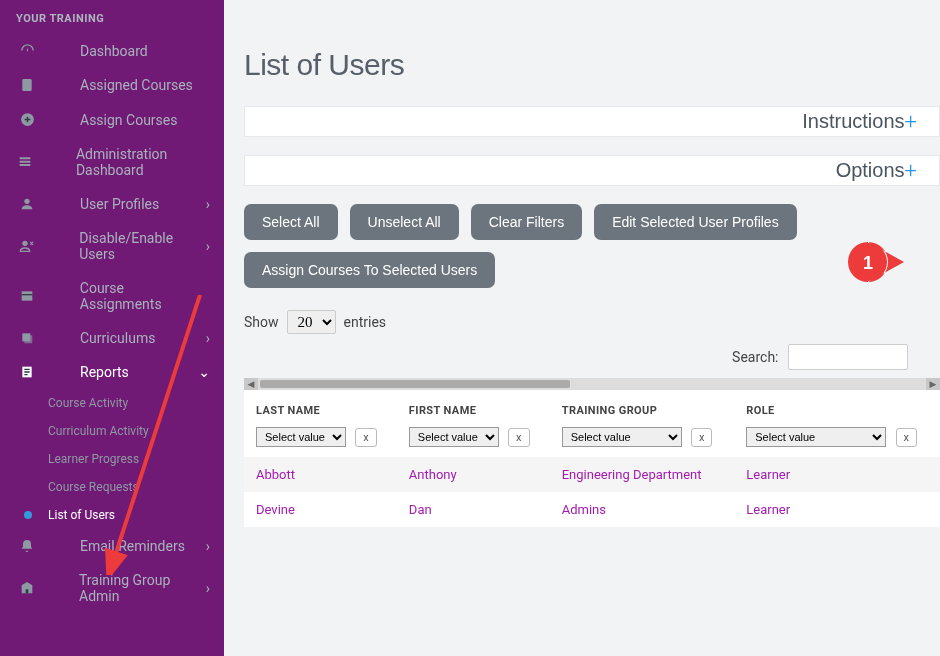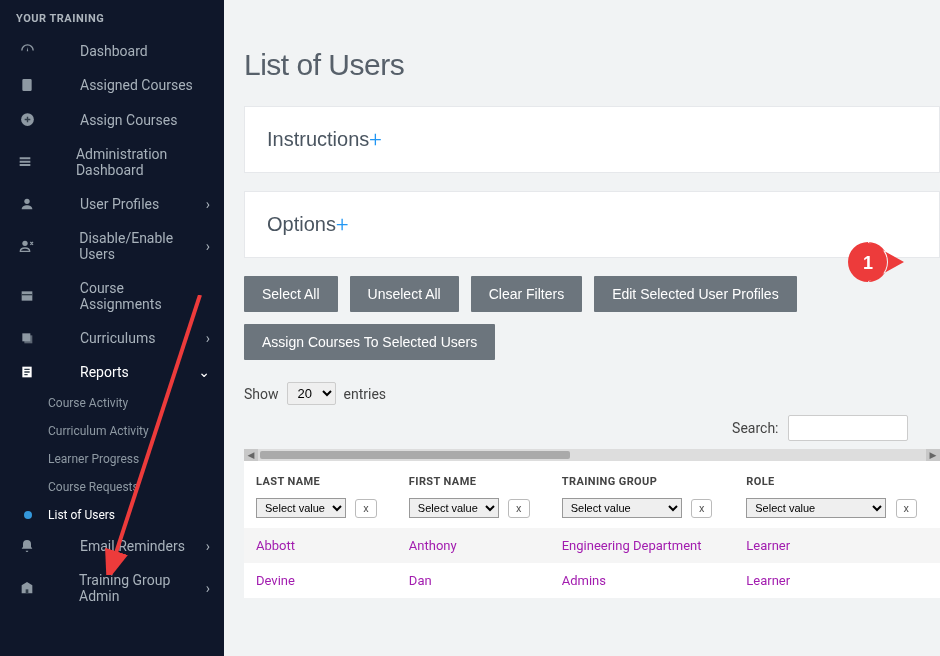--- a/index.html
+++ b/index.html
@@ -1,41 +1,41 @@
 <!DOCTYPE html>
 <html><head>
 <meta charset="utf-8">
 <style>
 * { box-sizing: border-box; margin: 0; padding: 0; }
 body { font-family: -apple-system, BlinkMacSystemFont, "Segoe UI", Roboto, Arial, sans-serif; background: #f1f3f4; width: 940px; height: 656px; overflow: hidden; position: relative; }
 
-.sidebar { position: absolute; left: 0; top: 0; width: 224px; height: 656px; background: #0f172a; color: #8e99a3; overflow-y: auto; }
+.sidebar { position: absolute; left: 0; top: 0; width: 224px; height: 656px; background: #701a75; color: #8e99a3; overflow-y: auto; }
 .sidebar-section-title { font-size: 11px; font-weight: 700; letter-spacing: 0.5px; color: #adb5bd; padding: 12px 16px 8px; }
 .sidebar-item { display: flex; align-items: center; padding: 9px 16px; font-size: 14px; cursor: pointer; color: #a8b2bb; position: relative; gap: 32px; }
 .sidebar-item.expanded { color: #fff; }
 .sidebar-item .icon { width: 22px; display: inline-flex; align-items: center; justify-content: center; margin-right: 10px; font-size: 16px; }
 .sidebar-item .chev { position: absolute; right: 14px; font-size: 14px; }
 .sidebar-sub { padding-left: 48px; }
 .sidebar-sub .sub-item { padding: 7px 16px 7px 0; font-size: 12px; color: #8e99a3; cursor: pointer; display: block; }
 .sidebar-sub .sub-item.active { color: #fff; position: relative; }
 .sidebar-sub .sub-item.active::before { content: ""; position: absolute; left: -24px; top: 50%; transform: translateY(-50%); width: 8px; height: 8px; border-radius: 50%; background: #3498db; }
 
 .main { position: absolute; left: 224px; top: 0; right: 0; height: 656px; background: #f1f3f4; overflow: hidden; }
 .page-title { font-family: "Helvetica Neue", Arial, sans-serif; font-size: 30px; font-weight: 400; color: #57606a; padding: 48px 0 24px 20px; letter-spacing: -0.5px; }
 
 .panel { background: #fff; margin: 0 0 18px 20px; border: 1px solid #e6e8eb; }
-.panel-header { display: flex; justify-content: flex-start; align-items: center; padding: 20px 22px; cursor: pointer; }
+.panel-header { display: flex; justify-content: flex-end; align-items: center; padding: 2px 22px; cursor: pointer; }
 .panel-title { font-size: 20px; font-weight: 500; color: #4a5560; font-family: "Helvetica Neue", Arial, sans-serif; }
 .panel-plus { color: #2196f3; font-size: 22px; font-weight: 300; }
 
 .toolbar { margin: 12px 0 0 20px; }
-.btn { display: inline-block; background: #6c757d; color: #fff; border: none; padding: 10px 18px; font-size: 14px; border-radius: 1px; margin: 0 8px 12px 0; cursor: pointer; }
+.btn { display: inline-block; background: #6c757d; color: #fff; border: none; padding: 10px 18px; font-size: 14px; border-radius: 7px; margin: 0 8px 12px 0; cursor: pointer; }
 
 .entries-row { margin: 10px 8px 0 20px; font-size: 14px; color: #444; display: flex; align-items: center; }
-.entries-select { margin: 0 8px; padding: 2px 6px; border: 1px solid #ccc; border-radius: 2px; font-size: 13px; }
+.entries-select { margin: 0 8px; padding: 2px 6px; border: 1px solid #ccc; border-radius: 2px; font-size: 15px; font-family: Liberation Serif, serif; }
 
 .search-row { margin: 10px 32px 8px 20px; text-align: right; font-size: 14px; color: #444; }
 .search-row input { border: 1px solid #ccc; padding: 4px 6px; font-size: 14px; width: 120px; border-radius: 2px; margin-left: 6px; }
 
 .table-wrap { margin: 0 0 0 20px; background: #fff; }
 .hscroll { height: 12px; background: #ddd; position: relative; }
 .hscroll .thumb { position: absolute; left: 16px; top: 2px; height: 8px; width: 310px; background: #aaa; border-radius: 2px; }
 .hscroll .arrow-l, .hscroll .arrow-r { position: absolute; top: 0; width: 14px; height: 12px; background: #c8c8c8; font-size: 9px; line-height: 12px; text-align: center; color: #666; }
 .hscroll .arrow-l { left: 0; }
 .hscroll .arrow-r { right: 0; }

